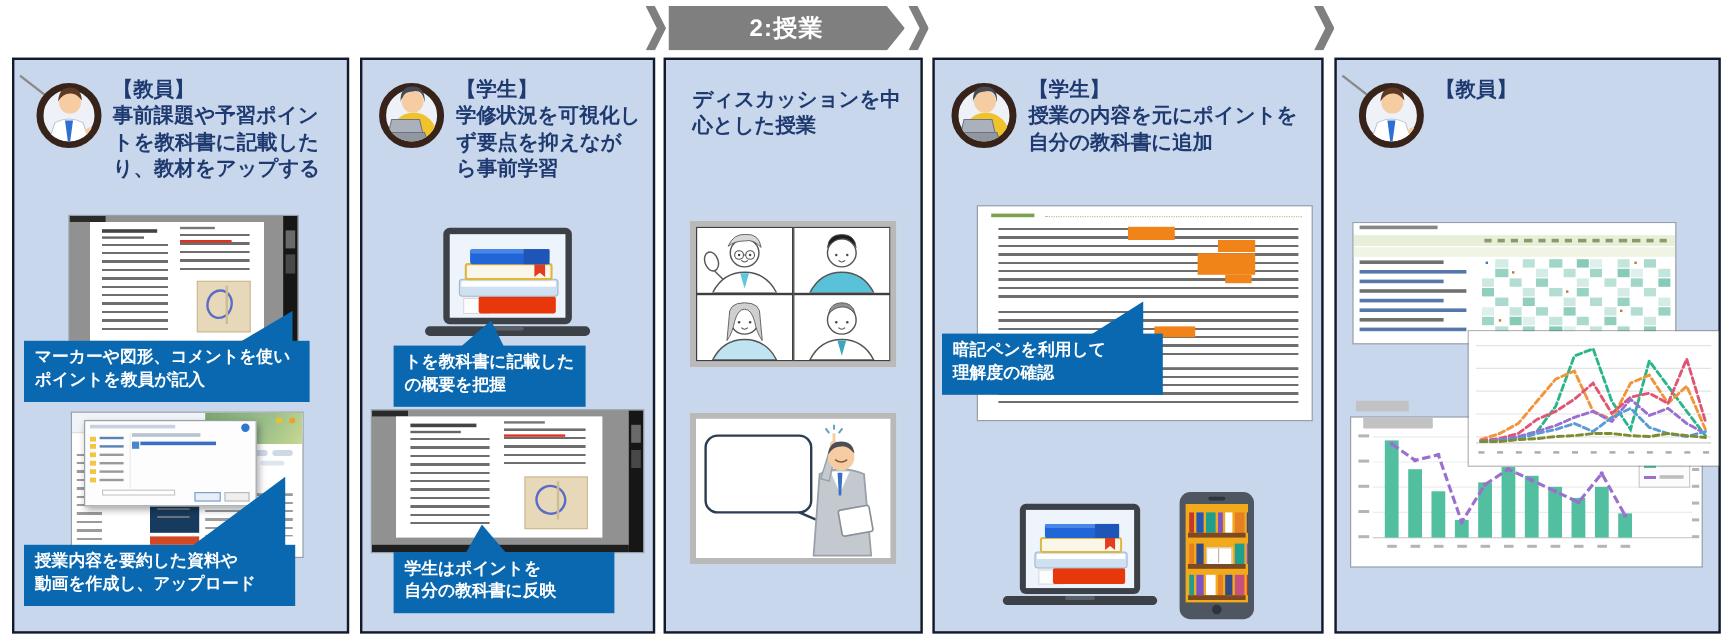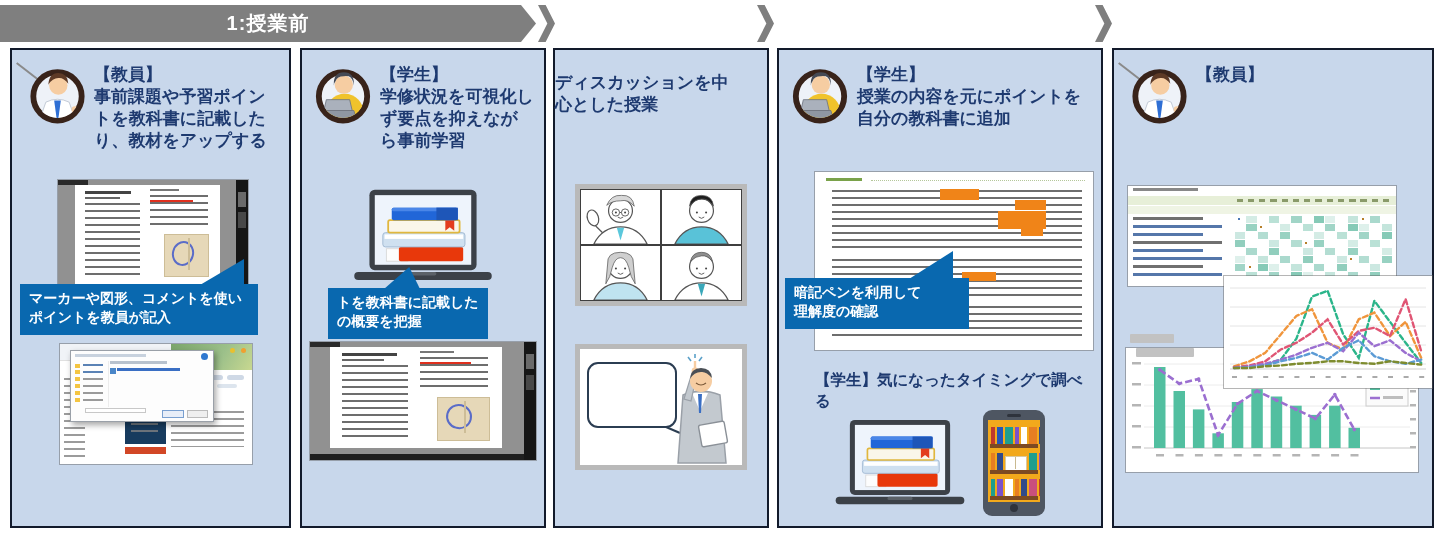--- a/index.html
+++ b/index.html
@@ -34,24 +34,24 @@
          grid-template-columns:1fr 1fr;grid-template-rows:1fr 1fr;box-sizing:border-box;}
   .vcell{border:1.5px solid #3f3f3f;overflow:hidden;}
   .frame{position:absolute;background:#fff;border:5px solid #b9b9b9;box-sizing:border-box;overflow:hidden;}
   .fuzzy{filter:blur(.5px);}
 </style>
 </head>
 <body>
 
 <div class="stage">
 
-  <div class="step tip" style="left:0;width:536px;">
-    <span>1:授業前</span>
+  <div class="chev" style="left:538px;"></div>
+  <div class="step tip" style="left:557px;width:197px;">
+    <span>2:授業</span>
   </div>
-  <div class="chev" style="left:538px;"></div>
   <div class="chev" style="left:757px;"></div>
   <div class="chev" style="left:1095px;"></div>
 
   <div class="panel" style="left:10px;width:281px;">
     <div class="abs" style="left:8px;top:8px;width:70px;height:70px;"><svg viewBox="0 0 84 80" width="100%" height="100%" style="overflow:visible">
       <line x1="-4" y1="4" x2="36" y2="35" stroke="#8a8a8a" stroke-width="2.4"></line>
       <defs>
             <clipPath id="av0">
               <circle cx="45" cy="44" r="26"></circle>
             </clipPath>
@@ -135,20 +135,25 @@
           <div style="position: absolute; left: 9%; top: 69%; width: 14%; height: 2px; background: rgb(154, 154, 154); filter: blur(0.3px);"></div>
           <div style="position: absolute; left: 28%; top: 15%; width: 40%; height: 2.5px; background: rgb(184, 194, 206);"></div>
           <div style="position: absolute; left: 28%; top: 24%; width: 6px; height: 6px; background: rgb(74, 134, 200);"></div>
           <div style="position: absolute; left: 33%; top: 25%; width: 44%; height: 2.5px; background: rgb(58, 111, 196); filter: blur(0.3px);"></div>
           <div style="position: absolute; left: 10%; bottom: 11%; width: 42%; height: 4%; background: rgb(255, 255, 255); border: 1px solid rgb(200, 200, 200);"></div>
           <div style="position: absolute; right: 20%; bottom: 4%; width: 14%; height: 9%; background: rgb(232, 238, 248); border: 1px solid rgb(122, 160, 208);"></div>
           <div style="position: absolute; right: 3%; bottom: 4%; width: 14%; height: 9%; background: rgb(239, 239, 239); border: 1px solid rgb(187, 187, 187);"></div>
         </div>
       </div>
 
+    <div class="callout" style="left:8px;top:404px;width:226px;box-sizing:border-box;">
+      <div class="tail" style="right:8px;top:-57px;width:78px;height:58px;clip-path:polygon(100% 0,0 100%,100% 100%);"></div>
+      <div class="pre">授業内容を要約した資料や
+動画を作成し、アップロード</div>
+    </div>
   </div>
 
   <div class="panel" style="left:300px;width:246px;">
     <div class="abs" style="left:6px;top:8px;width:70px;height:70px;"><svg viewBox="0 0 84 80" width="100%" height="100%" style="overflow:visible">
       <defs>
             <clipPath id="av1">
               <circle cx="42" cy="44" r="26"></circle>
             </clipPath>
           </defs>
       <circle cx="42" cy="44" r="29" fill="#eef2f8" stroke="#38231a" stroke-width="7"></circle>
@@ -202,24 +207,29 @@
           <div style="position: absolute; left: 52%; top: 4%; width: 20%; height: 2px; background: rgb(119, 119, 119); filter: blur(0.3px);"></div>
           <div class="tl" style="position: absolute; left: 52%; top: 10%; width: 40%; height: 34%;"></div>
           <div style="position: absolute; left: 52%; top: 15%; width: 30%; height: 2.5px; background: rgb(224, 48, 30);"></div>
           <div style="position: absolute; right: 7%; bottom: 7%; width: 30%; height: 42%; background: rgb(230, 216, 184); border: 1px solid rgb(205, 189, 151);">
             <div style="position: absolute; left: 16%; top: 16%; width: 42%; height: 50%; border: 2px solid rgb(90, 108, 200); border-radius: 50%; transform: rotate(14deg);"></div>
             <div style="position: absolute; left: 52%; top: 8%; width: 2px; height: 76%; background: rgb(205, 189, 151);"></div>
           </div>
         </div>
       </div>
 
+    <div class="callout" style="left:26px;top:410px;width:184px;box-sizing:border-box;">
+      <div class="tail" style="left:60px;top:-23px;width:34px;height:24px;clip-path:polygon(40% 0,0 100%,100% 100%);"></div>
+      <div class="pre">学生はポイントを
+自分の教科書に反映</div>
+    </div>
   </div>
 
   <div class="panel" style="left:553px;width:216px;">
-    <div class="title pre" style="left:0;top:22px;width:188px;">ディスカッションを中
+    <div class="title pre" style="left:22px;top:22px;width:188px;">ディスカッションを中
 心とした授業</div>
 
     <div class="vgrid" style="left:20px;top:134px;width:172px;height:122px;">
       <div class="vcell"><svg viewBox="0 0 86 60" width="100%" height="100%" preserveAspectRatio="none">
     <ellipse cx="13" cy="31" rx="6" ry="9" fill="#fff" stroke="#555" stroke-width="1.3" transform="rotate(-18 13 31)"></ellipse>
             <line x1="16" y1="40" x2="26" y2="50" stroke="#555" stroke-width="1.3"></line>
     <path d="M14,60 C22,44 34,41 43,41 C52,41 64,44 72,60 Z" fill="#fff" stroke="#555" stroke-width="1.3"></path>
     <path d="M39,42 L47,42 L43,56 Z" fill="#5bc8dc"></path>
     <circle cx="43" cy="23" r="13" fill="#fff" stroke="#555" stroke-width="1.3"></circle>
     <path d="M28,17 Q33,5 44,6 Q56,5 58,18 Q51,10 43,12 Q34,12 28,17 Z" fill="#d8d8d8" stroke="#555" stroke-width="0.8"></path>
@@ -322,22 +332,20 @@
         <div style="position: absolute; left: 74%; top: 32%; width: 8%; height: 4%; background: rgb(240, 132, 24);"></div>
         <div style="position: absolute; left: 53%; top: 56%; width: 12%; height: 5.5%; background: rgb(240, 132, 24);"></div>
       </div>
 
     <div class="callout" style="left:6px;top:228px;width:184px;box-sizing:border-box;">
       <div class="tail" style="right:16px;top:-27px;width:44px;height:28px;clip-path:polygon(100% 0,0 100%,100% 100%);"></div>
       <div class="pre">暗記ペンを利用して
 理解度の確認</div>
     </div>
 
-    <div class="note pre" style="left:36px;top:320px;width:288px;">【学生】気になったタイミングで調べ
-る</div>
 
     <div class="abs" style="left:50px;top:366px;width:142px;height:98px;"><svg viewBox="0 0 170 112" width="100%" height="100%">
     <rect x="25" y="2" width="120" height="90" rx="6" fill="#3c4148"></rect>
     <rect x="31" y="8" width="108" height="78" fill="#eef4fc"></rect>
     <rect x="44" y="68" width="24" height="14" fill="#fdfdfd" stroke="#d8d8d8"></rect>
     <rect x="58" y="66" width="72" height="16" rx="2" fill="#e8380b"></rect>
     <rect x="40" y="50" width="92" height="16" rx="3" fill="#cfe0f0" stroke="#9db6d0"></rect>
     <rect x="42" y="52" width="88" height="5" fill="#fff"></rect>
     <rect x="46" y="36" width="80" height="14" rx="2" fill="#faf6ea" stroke="#e0b73e" stroke-width="2"></rect>
     <path d="M110,36 L120,36 L120,48 L115,44 L110,48 Z" fill="#e33c1e"></path>

